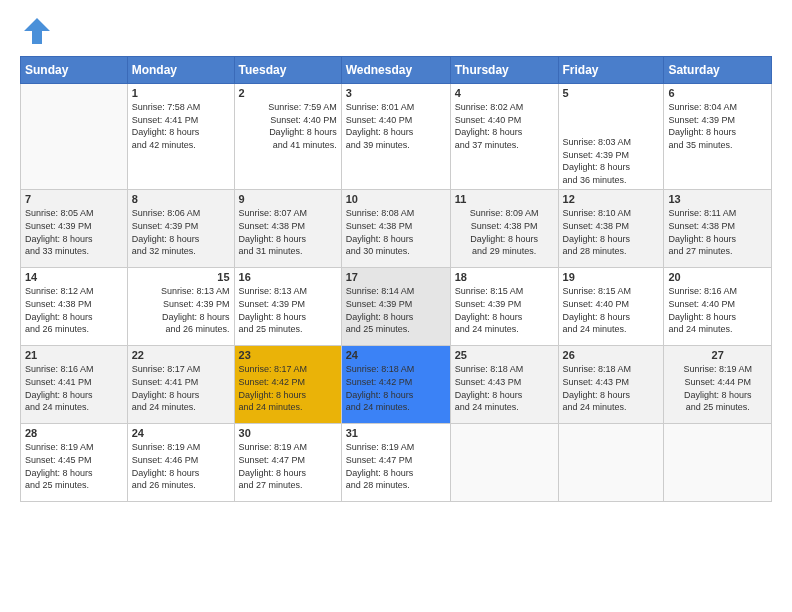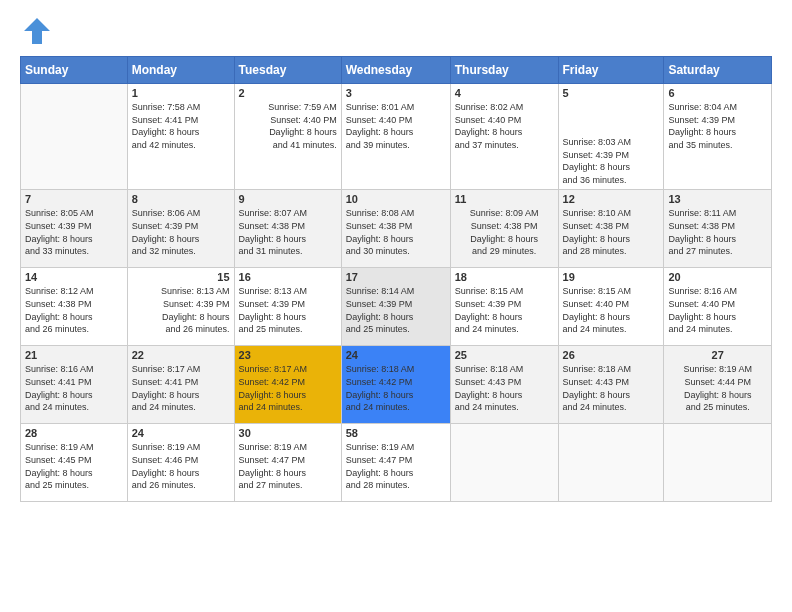--- a/index.html
+++ b/index.html
@@ -341,21 +341,21 @@
 and 26 minutes.</div>
           </td>
           <td style="background: rgb(255, 255, 255);">
             <span class="day-num">30</span>
             <div class="day-info" style="white-space: pre-line;">Sunrise: 8:19 AM
 Sunset: 4:47 PM
 Daylight: 8 hours
 and 27 minutes.</div>
           </td>
           <td style="background: rgb(255, 255, 255);">
-            <span class="day-num">58</span>
+            <span class="day-num">31</span>
             <div class="day-info" style="white-space: pre-line;">Sunrise: 8:19 AM
 Sunset: 4:47 PM
 Daylight: 8 hours
 and 28 minutes.</div>
           </td>
           <td class="empty-cell" style="background: rgb(249, 249, 249);"></td>
           <td class="empty-cell" style="background: rgb(249, 249, 249);"></td>
           <td class="empty-cell" style="background: rgb(249, 249, 249);"></td>
         </tr>
       </tbody>

